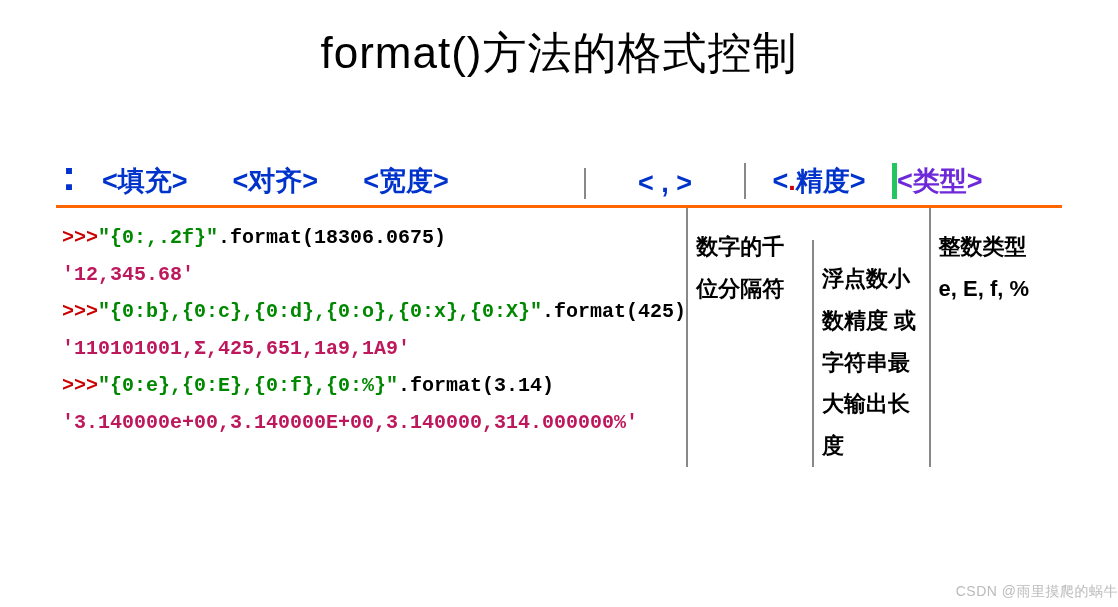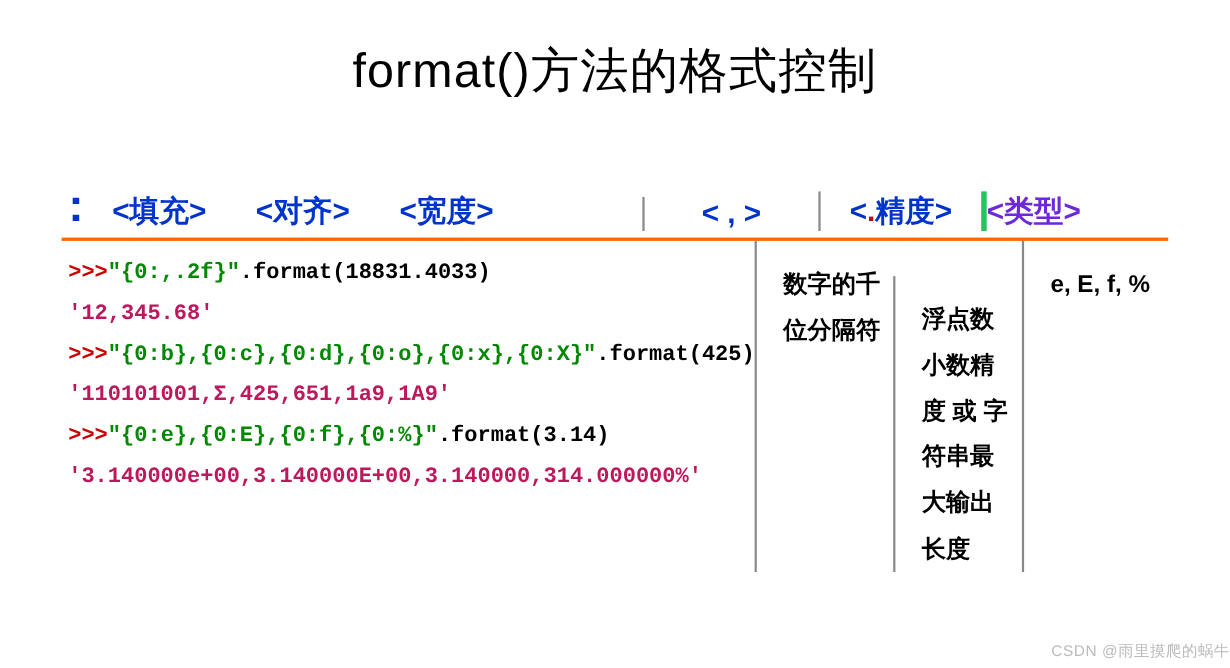--- a/index.html
+++ b/index.html
@@ -10,21 +10,20 @@
       font-family: "Microsoft YaHei", "SimSun", Arial, sans-serif;
       position: relative;
     }
     .title {
       text-align: center;
       font-size: 44px;
       font-weight: 400;
       color: #000;
       padding-top: 24px;
       letter-spacing: 1px;
-      margin-top: 11px;
     }
     .table-wrap {
       margin: 48px 56px 0 56px;
     }
     .header-row {
       display: flex;
       align-items: flex-end;
       border-bottom: 3px solid #ff6600;
       padding-bottom: 6px;
     }
@@ -47,21 +46,21 @@
       display: flex;
       align-items: stretch;
     }
     .code-col {
       flex: 1;
       padding: 18px 0 0 6px;
     }
     .desc-col {
       width: 160px;
       border-left: 2px solid #888;
-      padding: 18px 8px 0 24px;
+      padding: 18px 8px 0 8px;
       font-size: 22px;
       font-weight: bold;
       color: #000;
       line-height: 1.9;
     }
     .desc-col2 { width: 148px; margin-top: 32px; }
     .desc-col3 { width: 170px; }
     .code-line {
       font-family: Consolas, "Courier New", monospace;
       font-size: 20px;
@@ -101,39 +100,40 @@
     <div class="h3-cell desc-col2">
       <span>&lt;</span><span class="dot-red">.</span><span>精度&gt;</span>
     </div>
     <div class="h4-cell desc-col3">&lt;类型&gt;</div>
   </div>
 
   <div class="body-row">
     <div class="code-col">
 
       <div class="code-line">
-        <span class="prompt">&gt;&gt;&gt;</span><span class="greenstr">"{0:,.2f}"</span><span class="method">.format(18831.4033)</span>
+        <span class="prompt">&gt;&gt;&gt;</span><span class="greenstr">"{0:,.2f}"</span><span class="method">.format(18306.0675)</span>
       </div>
       <div class="code-line result">'12,345.68'</div>
 
       <div class="code-line">
         <span class="prompt">&gt;&gt;&gt;</span><span class="greenstr">"{0:b},{0:c},{0:d},{0:o},{0:x},{0:X}"</span><span class="method">.format(425)</span>
       </div>
       <div class="code-line result">'110101001,Σ,425,651,1a9,1A9'</div>
 
       <div class="code-line">
         <span class="prompt">&gt;&gt;&gt;</span><span class="greenstr">"{0:e},{0:E},{0:f},{0:%}"</span><span class="method">.format(3.14)</span>
       </div>
       <div class="code-line result">'3.140000e+00,3.140000E+00,3.140000,314.000000%'</div>
 
     </div>
 
     <div class="desc-col">数字的千位分隔符</div>
 
     <div class="desc-col desc-col2">浮点数小数精度 或 字符串最大输出长度</div>
 
     <div class="desc-col desc-col3">
+      <div>整数类型</div>
       <div>e, E, f, %</div>
     </div>
   </div>
 </div>
 
 <div class="watermark">CSDN @雨里摸爬的蜗牛</div>
 
 </body></html>

